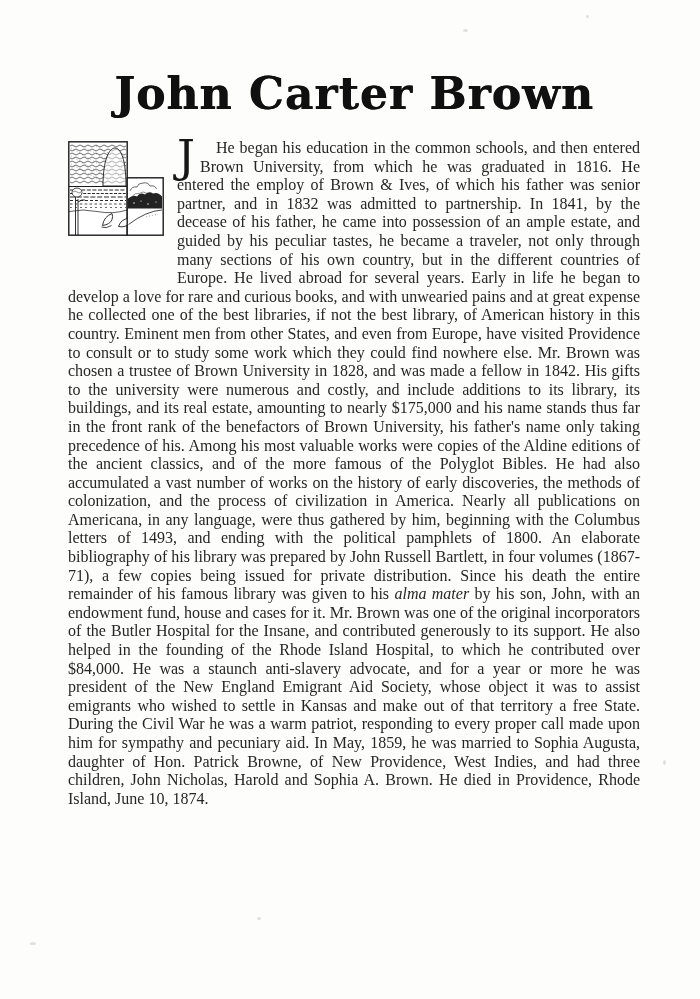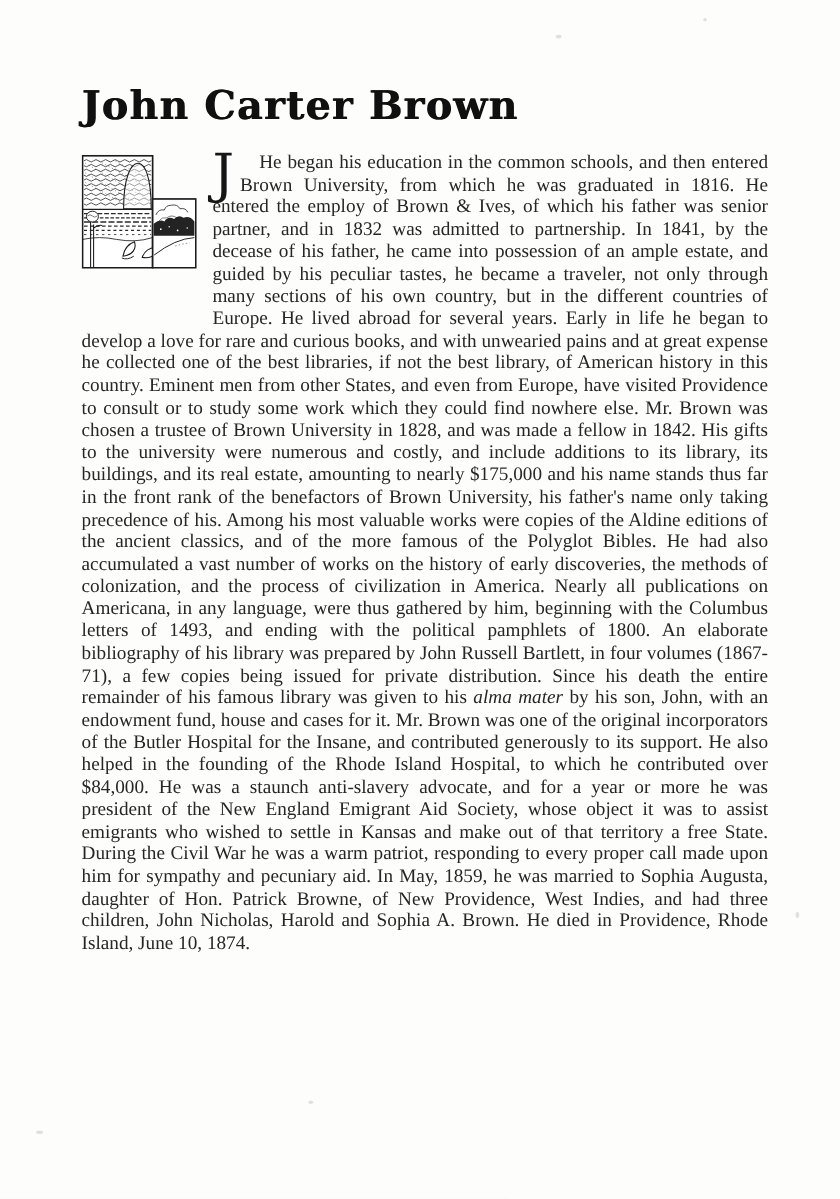--- a/index.html
+++ b/index.html
@@ -14,24 +14,24 @@
     width:700px;height:999px;
     background:#fdfdfb;
     color:#242424;
   }
   .content{
     position:absolute;
     left:68px;top:68px;width:572px;
   }
   .title{
     margin:0 0 20px 0;
-    text-align:left;
+    text-align:center;
     font-family:"DejaVu Serif", serif;
     font-weight:700;
-    font-size:33px;
+    font-size:44px;
     letter-spacing:1px;
     color:#101010;
     text-shadow:0.6px 0 0 #101010;
   }
   .article{
     text-align:justify;
     font-size:16px;
     line-height:18.6px;
     color:#262626;
   }

